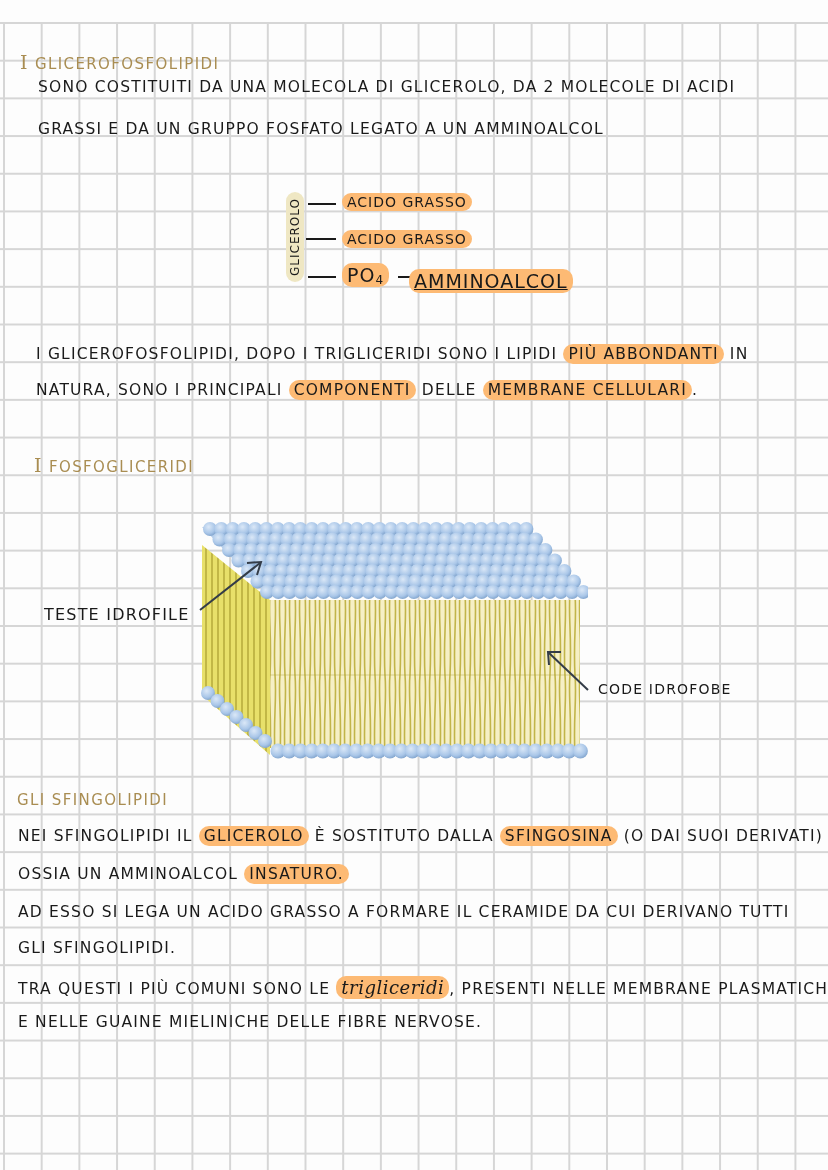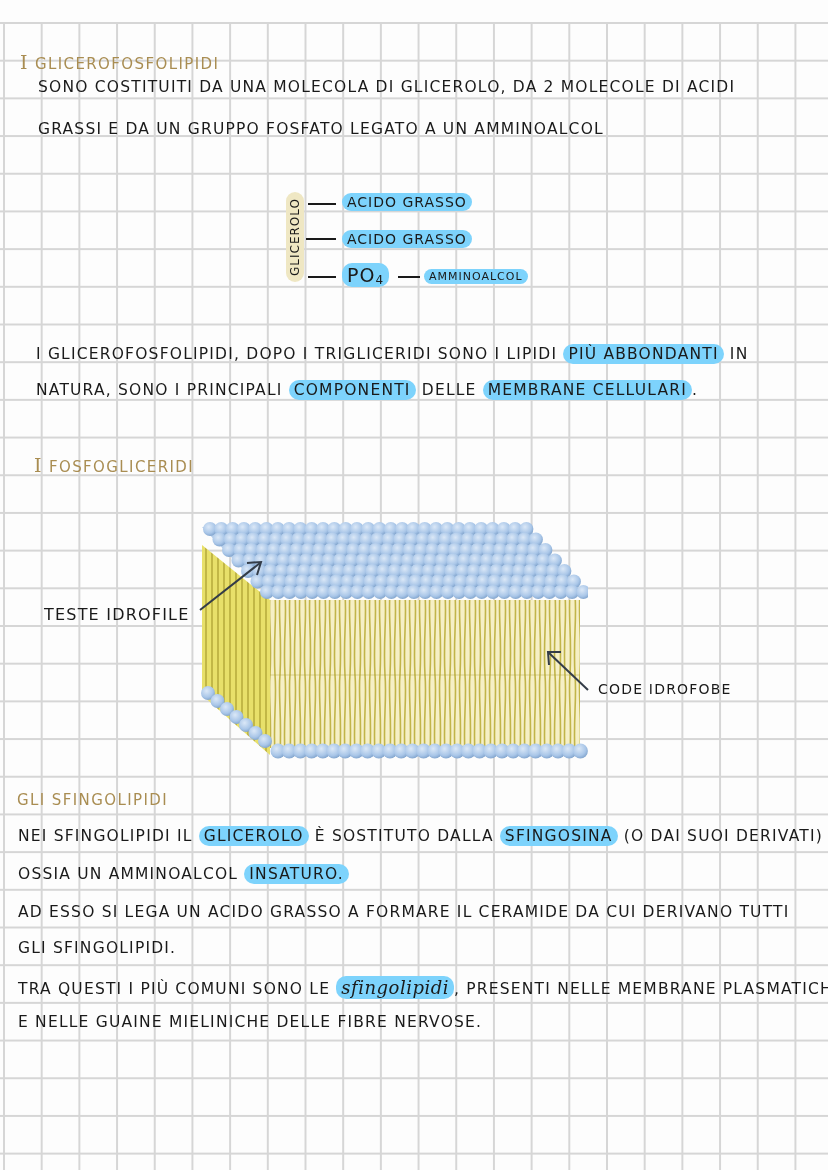--- a/index.html
+++ b/index.html
@@ -32,21 +32,21 @@
       color: #a98d52;
       font-size: 15px;
       letter-spacing: 1.4px;
     }
     .roman {
       font-family: "DejaVu Serif", serif;
       font-size: 19px;
       margin-right: 6px;
     }
     .hl {
-      background: #7dd3fc;
+      background: #fdba74;
       border-radius: 10px;
       padding: 1px 5px;
     }
     .script {
       font-family: "DejaVu Serif", serif;
       font-style: italic;
       text-transform: none;
       font-size: 18px;
       letter-spacing: 0.5px;
     }
@@ -90,21 +90,21 @@
   <div class="dlabel" style="left:62px; top:6px; text-transform:uppercase;"><span class="hl">Acido grasso</span></div>
 
   <div class="dash" style="left:26px; top:50px; width:30px;"></div>
   <div class="dlabel" style="left:62px; top:43px; text-transform:uppercase;"><span class="hl">Acido grasso</span></div>
 
   <div class="dash" style="left:28px; top:88px; width:28px;"></div>
   <div class="dlabel po4" style="left:62px; top:76px;">
     <span class="hl"><span>PO</span><sub>4</sub></span>
   </div>
   <div class="dash" style="left:118px; top:88px; width:22px;"></div>
-  <div class="dlabel" style="left:144px; top:82px; text-transform:uppercase; font-size:11px;"><span class="hl">Amminoalcol</span></div>
+  <div class="dlabel" style="left:129px; top:82px; text-transform:uppercase; font-size:19px;text-decoration:underline;"><span class="hl">Amminoalcol</span></div>
 </div>
 
 <div class="line" style="left:36px; top:347px;">
   <span>I  glicerofosfolipidi,  dopo I  trigliceridi  sono I  lipidi</span>
   <span class="hl">più abbondanti</span>
   <span>in</span>
 </div>
 <div class="line" style="left:36px; top:383px;">
   <span>natura,  sono  i  principali</span>
   <span class="hl">componenti</span>
@@ -408,15 +408,15 @@
   <span>(o  dai  suoi derivati)</span>
 </div>
 <div class="line" style="left:18px; top:867px;">
   <span>ossia  un  amminoalcol</span>
   <span class="hl">insaturo.</span>
 </div>
 <div class="line" style="left:18px; top:905px;">Ad  esso  si  lega  un  acido  grasso  a  formare  il  ceramide  da  cui  derivano  tutti</div>
 <div class="line" style="left:18px; top:941px;text-align:right;">gli  sfingolipidi.</div>
 <div class="line" style="left:18px; top:979px;">
   <span>Tra  questi  i  più  comuni  sono  le</span>
-  <span class="hl script">sfingolipidi</span><span>,  presenti  nelle  membrane  plasmatiche</span>
+  <span class="hl script">trigliceridi</span><span>,  presenti  nelle  membrane  plasmatiche</span>
 </div>
 <div class="line" style="left:18px; top:1015px;">e  nelle  guaine  mieliniche   delle  fibre  nervose.</div>
 
 </body></html>

